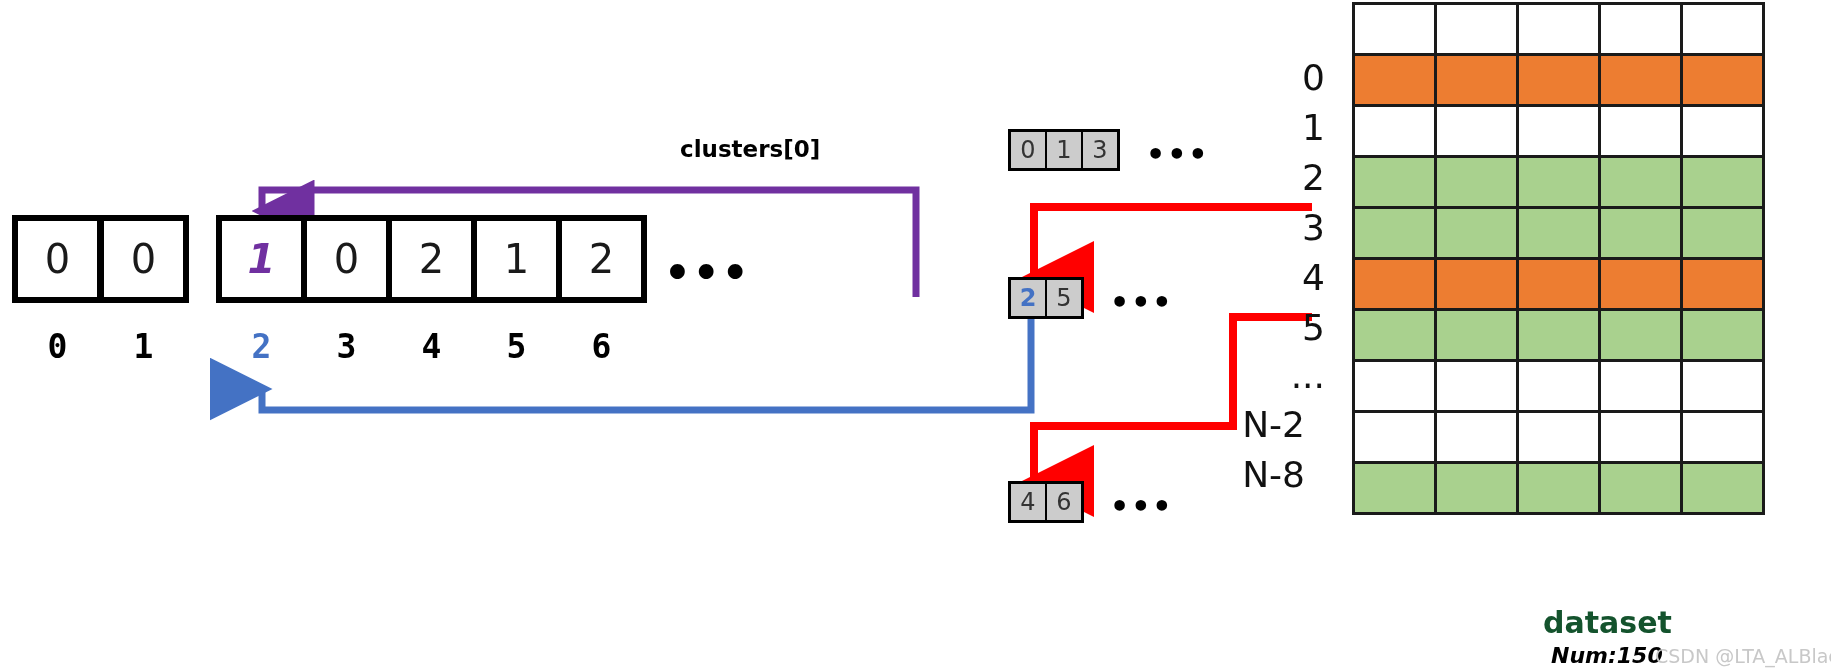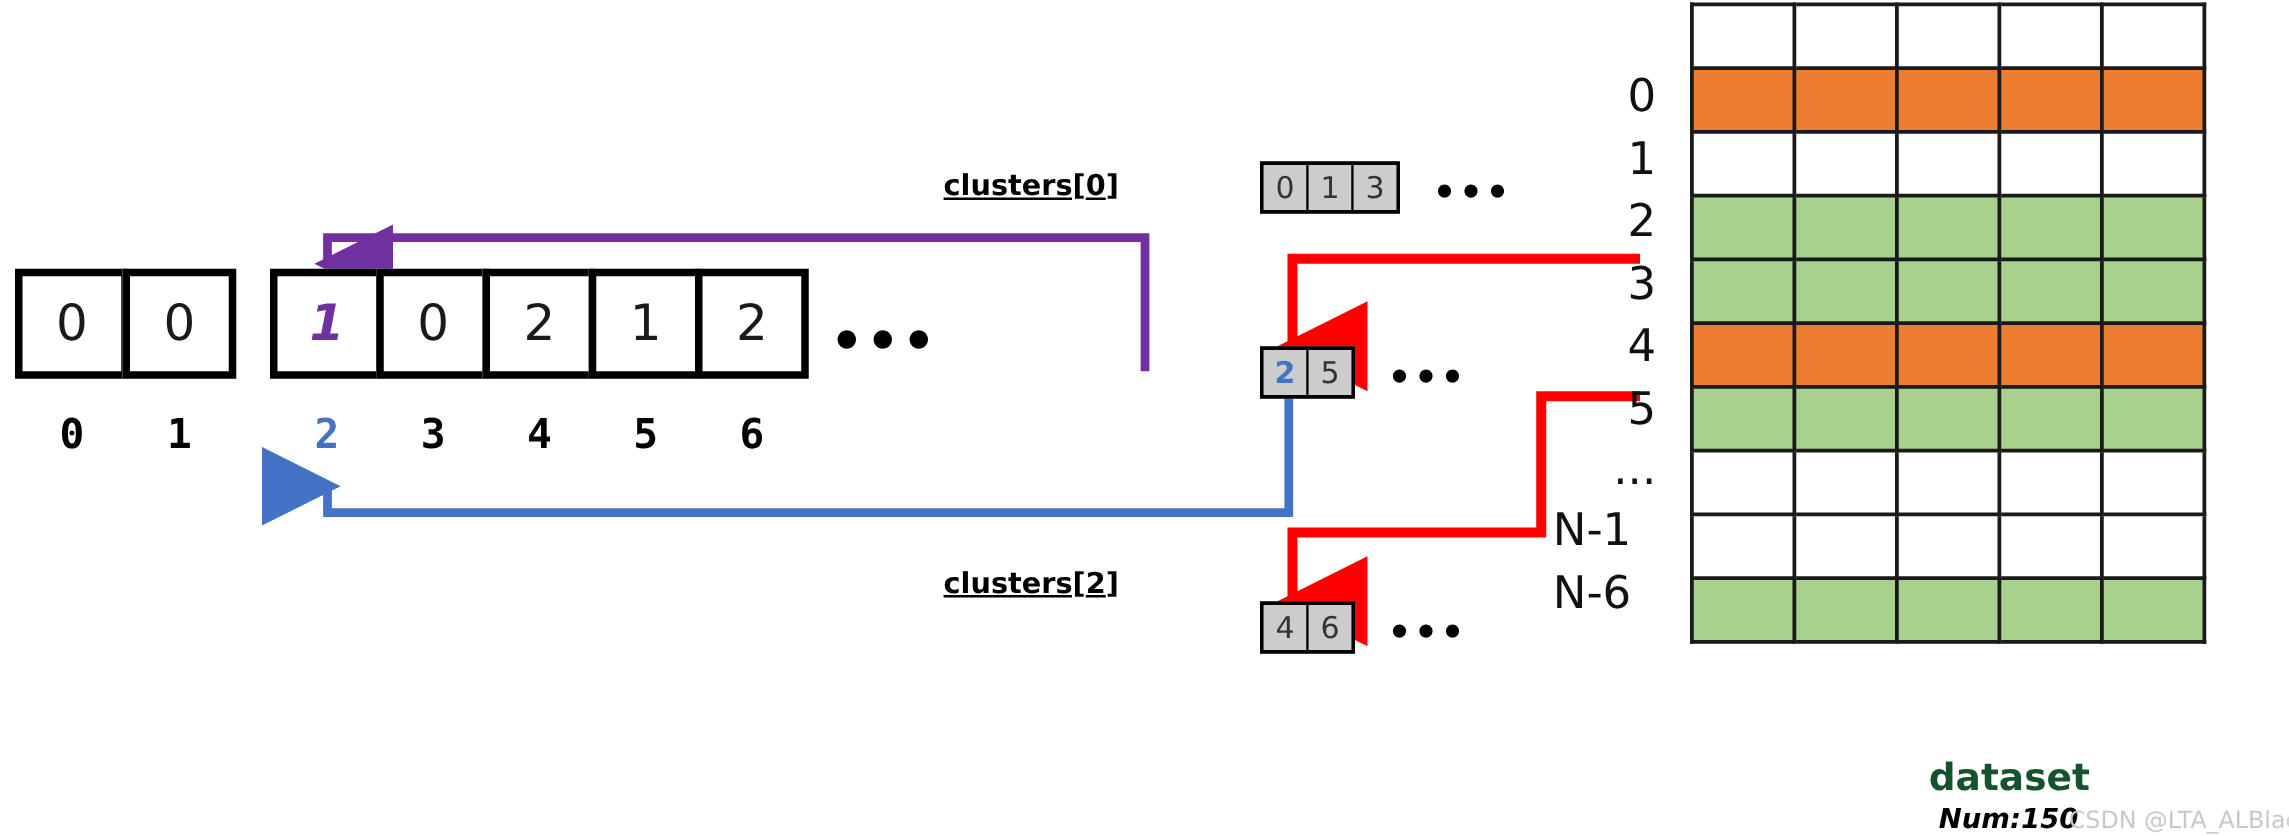--- a/index.html
+++ b/index.html
@@ -25,21 +25,21 @@
   }
   .idx.hl{color:#4472C4;}
   .dots-arr{
     position:absolute;font-size:42px;font-weight:bold;color:#000;
     letter-spacing:2px;line-height:1;
   }
 
   
   .cl-label{
     position:absolute;font-size:23px;font-weight:bold;color:#000;
-    white-space:nowrap;text-align:center;line-height:1;text-decoration:underline;
+    white-space:nowrap;text-align:left;line-height:1;
   }
   .cl-label .p{color:#7030A0;}
   .cl-strip{position:absolute;display:flex;border:3px solid #000;background:#ccc;box-sizing:content-box;}
   .cl-cell{
     width:34px;height:36px;background:#ccc;
     border-right:2px solid #000;
     display:flex;align-items:center;justify-content:center;
     font-size:24px;color:#333;line-height:1;
   }
   .cl-cell:last-child{border-right:none;}
@@ -130,38 +130,35 @@
     <div class="cl-cell">3</div>
   </div>
   <div class="cl-dots" style="left:1146px;top:140px;">•••</div>
 
   <div class="cl-strip" style="left:1008px;top:277px;">
     <div class="cl-cell b">2</div>
     <div class="cl-cell">5</div>
   </div>
   <div class="cl-dots" style="left:1110px;top:288px;">•••</div>
 
-  <div class="cl-label" style="left:680px;top:456px;width:290px;">
-    <span>clusters[</span><span>2</span><span>]</span>
-  </div>
   <div class="cl-strip" style="left:1008px;top:481px;">
     <div class="cl-cell">4</div>
     <div class="cl-cell">6</div>
   </div>
   <div class="cl-dots" style="left:1110px;top:492px;">•••</div>
 
   <div class="ds-row-label" style="left:1255px;top:60px;">0</div>
   <div class="ds-row-label" style="left:1255px;top:110px;">1</div>
   <div class="ds-row-label" style="left:1255px;top:160px;">2</div>
   <div class="ds-row-label" style="left:1255px;top:210px;">3</div>
   <div class="ds-row-label" style="left:1255px;top:260px;">4</div>
   <div class="ds-row-label" style="left:1255px;top:310px;">5</div>
   <div class="ds-row-label" style="left:1255px;top:358px;">...</div>
-  <div class="ds-row-label" style="left:1235px;top:407px;">N-1</div>
-  <div class="ds-row-label" style="left:1235px;top:457px;">N-6</div>
+  <div class="ds-row-label" style="left:1235px;top:407px;">N-2</div>
+  <div class="ds-row-label" style="left:1235px;top:457px;">N-8</div>
 
   <div class="ds-wrap">
     <table class="ds-table">
       <tbody>
           <tr class="hdr">
         <td></td>
         <td></td>
         <td></td>
         <td></td>
         <td></td>

